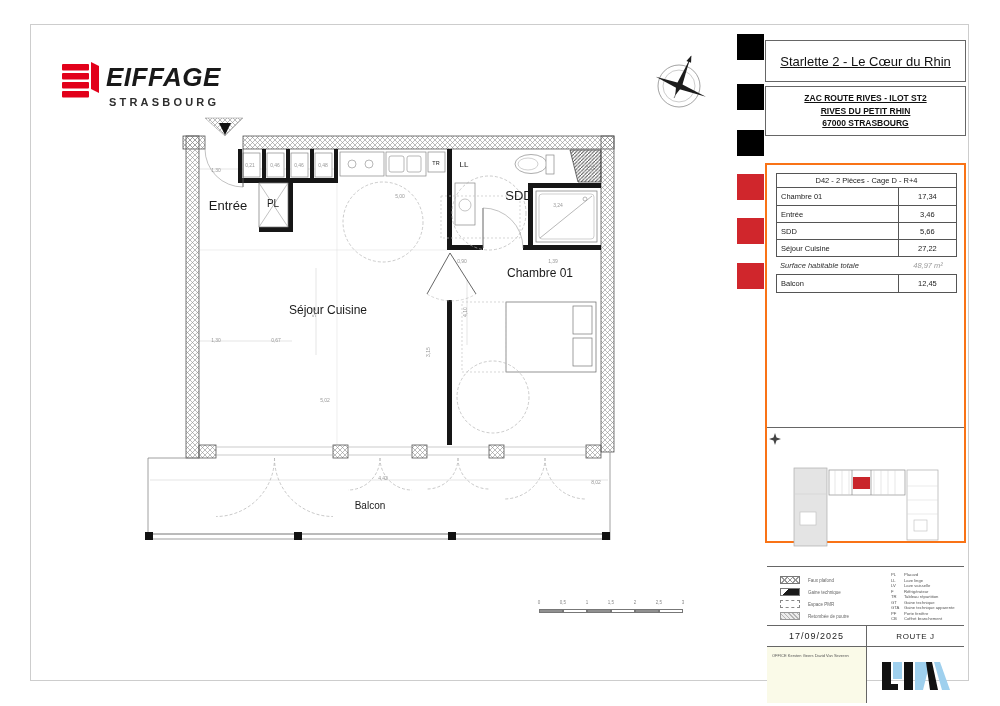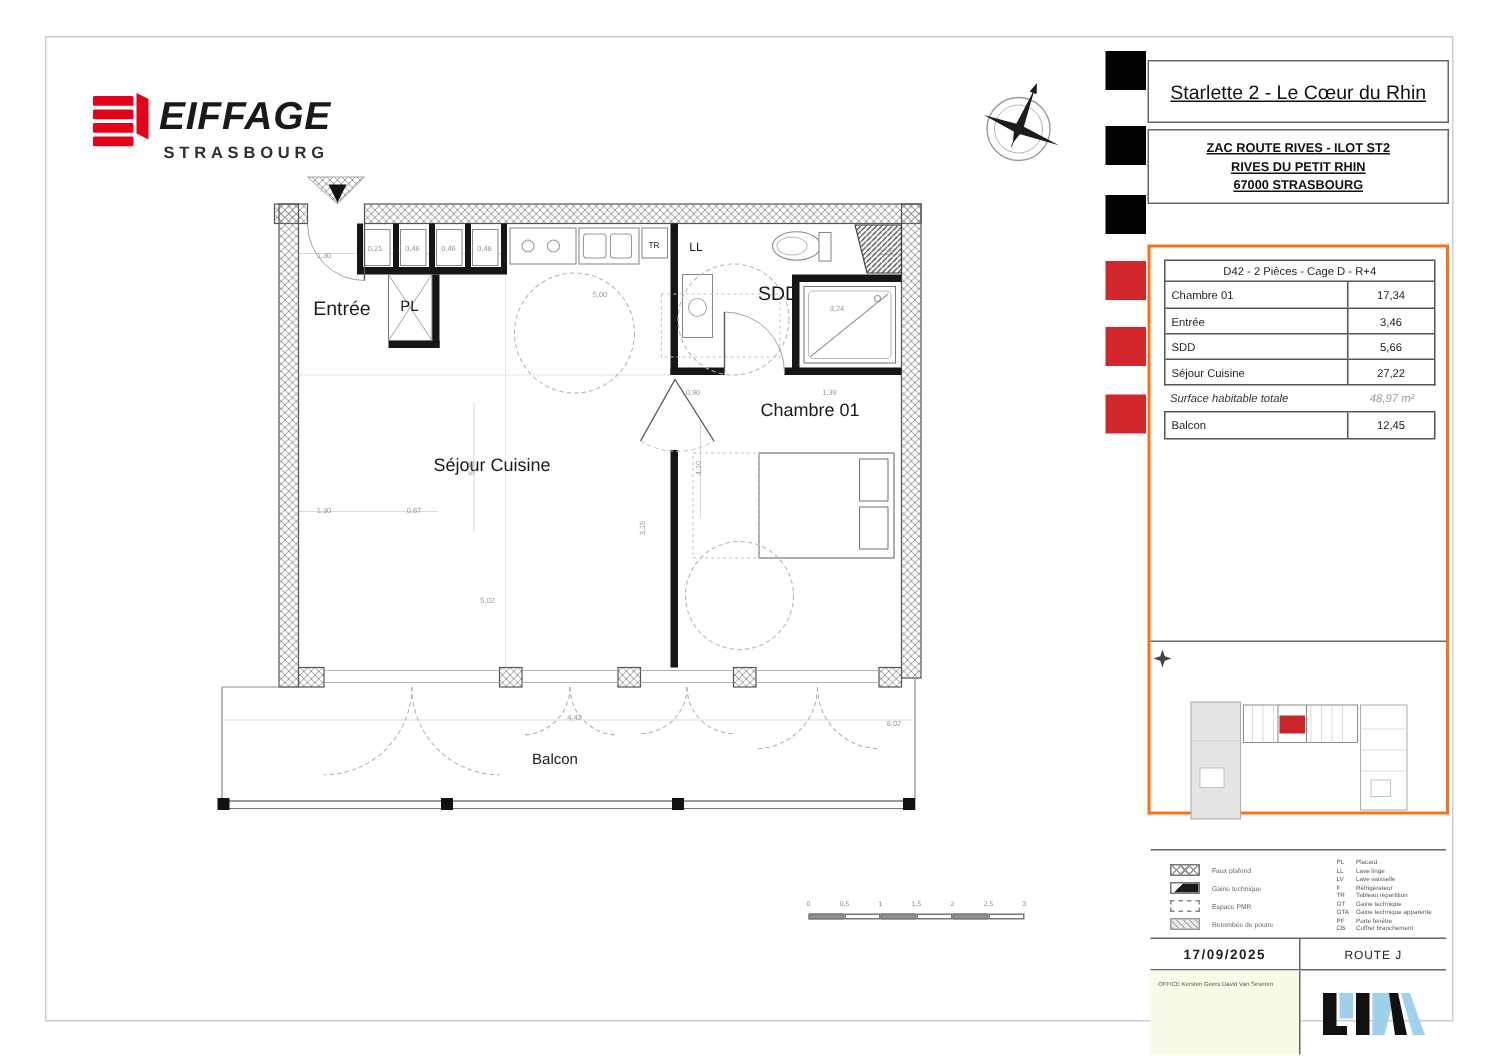--- a/index.html
+++ b/index.html
@@ -52,21 +52,21 @@
   .sw-gaine { background:linear-gradient(135deg,#fff 32%,#1a1a1a 32%); }
   .sw-pmr { border:1px dashed #888; background:#fff; }
   .sw-poutre { background-image:repeating-linear-gradient(45deg,#b5b5b5 0 1px,#ececec 1px 3px); border-color:#999; }
   .leg-label { font-size:4.5px; color:#666; }
   .legend-right { position:absolute; left:124px; top:5px; width:74px; }
   .abbr-row { display:flex; line-height:5.55px; }
   .abbr-code { width:13px; font-size:4.2px; color:#555; }
   .abbr-label { font-size:4.2px; color:#555; }
 
   
-  .date-cell { flex:0 0 100px; display:flex; align-items:center; justify-content:center; font-size:9px; letter-spacing:1px; color:#222; border-right:1px solid #666;font-weight:bold; }
+  .date-cell { flex:0 0 100px; display:flex; align-items:center; justify-content:center; font-size:9px; letter-spacing:1px; color:#222; border-right:1px solid #666; }
   .indice-cell { flex:1; display:flex; align-items:center; justify-content:center; font-size:8px; letter-spacing:.6px; color:#222; }
   .arch-cell { flex:0 0 100px; background:#fafae8; border-right:1px solid #666; position:relative; }
   .arch-text { position:absolute; left:5px; top:6px; width:90px; font-size:4px; color:#555; }
   .logo-cell { flex:1; display:flex; align-items:center; justify-content:center; }
 
   
   .plan-svg { position:absolute; left:0; top:0; }
   .plan-svg text { font-family:"Liberation Sans", sans-serif; fill:#1a1a1a; }
   .plan-svg .dim { fill:#999; font-size:5px; }
   .compass { position:absolute; left:646px; top:52px; }

